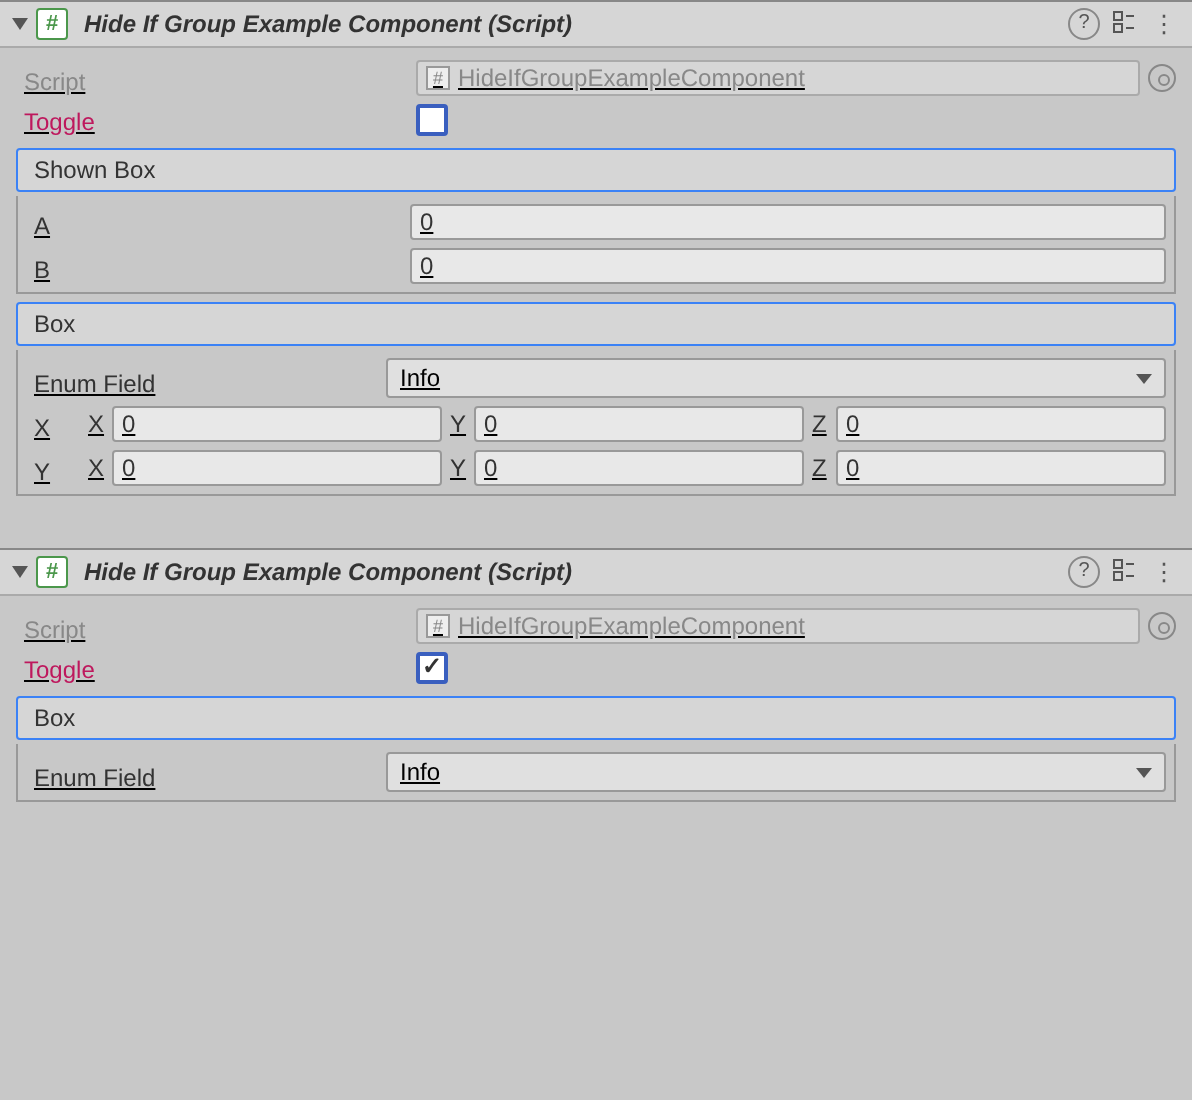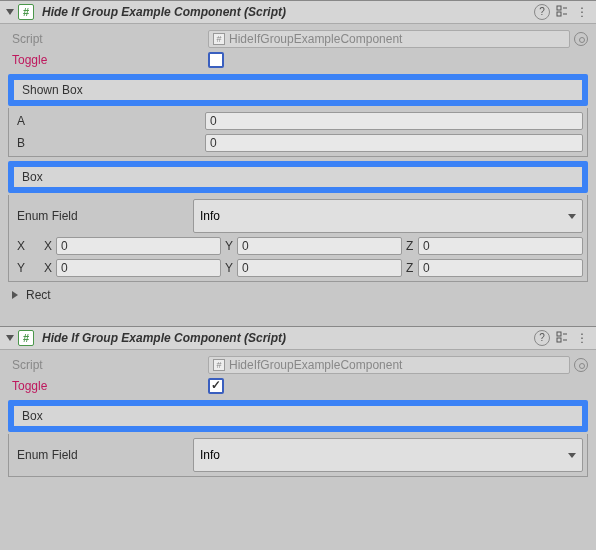--- a/index.html
+++ b/index.html
@@ -6,35 +6,35 @@
 body{background:#c8c8c8;width:596px;}
 .component{background:#c8c8c8;border-top:1px solid #888;}
 .header{display:flex;align-items:center;padding:3px 6px;background:#d6d6d6;border-bottom:1px solid #aaa;}
 .foldout{width:0;height:0;border-left:4px solid transparent;border-right:4px solid transparent;border-top:6px solid #555;margin-right:4px;cursor:pointer;}
 .foldout.closed{border-top:4px solid transparent;border-bottom:4px solid transparent;border-left:6px solid #555;border-right:none;}
 .csicon{width:16px;height:16px;border:1px solid #4b974b;border-radius:2px;background:#fff;color:#4b974b;font-weight:bold;text-align:center;line-height:14px;font-size:11px;margin-right:8px;}
 .title{font-weight:bold;color:#333;flex:1;font-style:italic;}
 .hicon{width:16px;height:16px;color:#555;text-align:center;line-height:16px;cursor:pointer;margin-left:4px;}
 .help{border:1px solid #888;border-radius:50%;font-size:10px;line-height:14px;}
 .body{padding:4px 8px 8px 8px;}
-.row{display:flex;align-items:center;padding:2px 0;min-height:20px;}
+.row{display:flex;align-items:flex-end;padding:2px 0;min-height:20px;text-decoration:underline;}
 .label{width:200px;color:#333;padding-left:4px;}
 .label.blue{color:#be185d;}
 .label.gray{color:#888;}
 .field{flex:1;display:flex;align-items:center;}
 .script-ref{flex:1;display:flex;align-items:center;background:#d6d6d6;border:1px solid #aaa;border-radius:2px;padding:1px 4px;color:#888;}
 .miniicon{width:12px;height:12px;border:1px solid #999;background:#eee;color:#888;font-size:9px;text-align:center;line-height:10px;margin-right:4px;}
 .circle{width:14px;height:14px;border:1px solid #888;border-radius:50%;margin-left:4px;position:relative;cursor:pointer;}
 .circle::after{content:'';position:absolute;width:4px;height:4px;border:1px solid #888;border-radius:50%;top:4px;left:4px;}
 .checkbox{width:16px;height:16px;border:2px solid #3a5fbf;border-radius:2px;background:#fff;cursor:pointer;position:relative;}
 .checkbox.checked::after{content:'✓';position:absolute;top:-2px;left:1px;color:#333;font-size:12px;font-weight:bold;}
-.box-header{background:#d6d6d6;border:6px solid #3b82f6;border-radius:2px;padding:3px 8px;margin:4px 0 2px 0;color:#333;}
+.box-header{background:#d6d6d6;border:1px solid #3b82f6;border-radius:2px;padding:3px 8px;margin:4px 0 2px 0;color:#333;}
 .box-body{border:1px solid #999;border-top:none;padding:2px 4px;margin-bottom:4px;background:#c8c8c8;}
 .text-input{flex:1;background:#e8e8e8;border:1px solid #999;border-radius:2px;padding:1px 4px;color:#333;height:18px;}
-.dropdown{flex:1;display:flex;align-items:center;justify-content:space-between;background:#e0e0e0;border:1px solid #999;border-radius:2px;padding:1px 6px;height:34px;cursor:pointer;}
+.dropdown{flex:1;display:flex;align-items:center;justify-content:space-between;background:#e0e0e0;border:1px solid #999;border-radius:2px;padding:1px 6px;height:20px;cursor:pointer;}
 .dd-arrow{width:0;height:0;border-left:4px solid transparent;border-right:4px solid transparent;border-top:5px solid #555;}
 .vec3{flex:1;display:flex;gap:4px;}
 .vec-part{display:flex;align-items:center;flex:1;gap:2px;}
 .vec-label{color:#333;width:10px;}
 .small-fold{display:flex;align-items:center;padding:2px 4px;cursor:pointer;}
 .gap{height:14px;background:#c8c8c8;}
 </style>
 </head>
 <body>
 
@@ -120,24 +120,20 @@
               <input class="text-input" value="0" style="">
             </div>
           <div class="vec-part">
               <span class="vec-label">Z</span>
               <input class="text-input" value="0" style="">
             </div>
         </div>
       </div>
     </div>
 
-    <div class="small-fold">
-      <div class="foldout closed"></div>
-      <span style="margin-left:4px;color:#333;">Rect</span>
-    </div>
   </div>
 </div>
 
 <div class="gap"></div>
 
 <div class="component">
   <div class="header">
     <div class="foldout"></div>
     <div class="csicon">#</div>
     <div class="title">Hide If Group Example Component (Script)</div>

